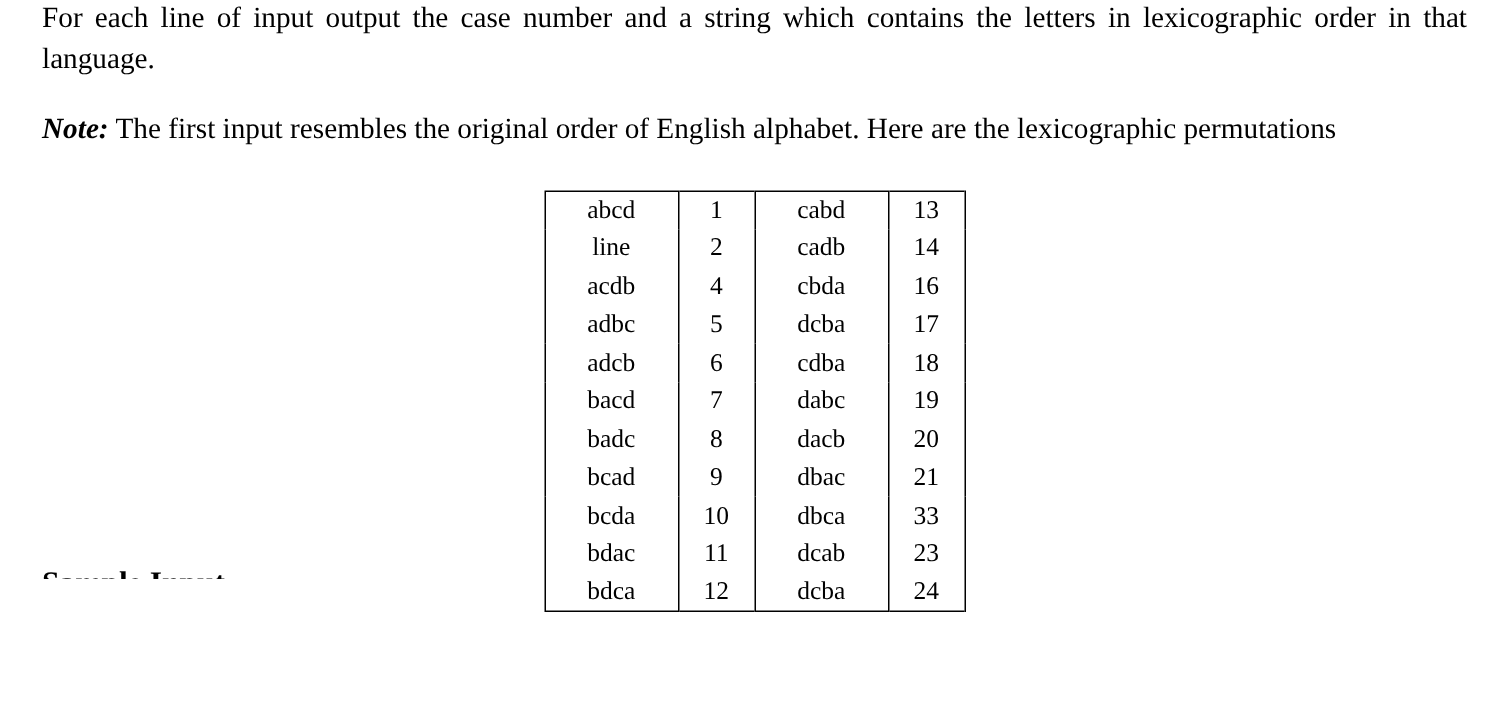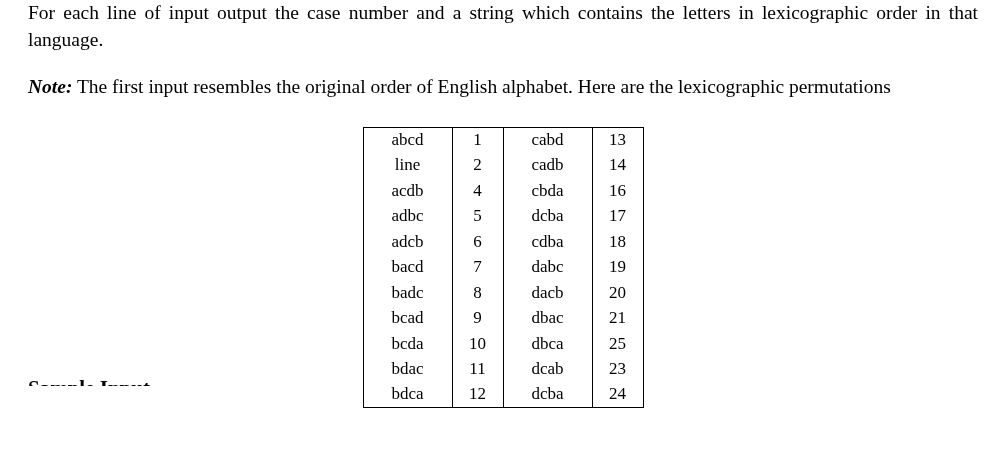--- a/index.html
+++ b/index.html
@@ -133,21 +133,21 @@
           <tr>
             <td class="word">bcad</td>
             <td class="num">9</td>
             <td class="word">dbac</td>
             <td class="num">21</td>
           </tr>
           <tr>
             <td class="word">bcda</td>
             <td class="num">10</td>
             <td class="word">dbca</td>
-            <td class="num">25</td>
+            <td class="num">33</td>
           </tr>
           <tr>
             <td class="word bold">bdac</td>
             <td class="num bold">11</td>
             <td class="word bold">dcab</td>
             <td class="num bold">23</td>
           </tr>
           <tr>
             <td class="word">bdca</td>
             <td class="num">12</td>

